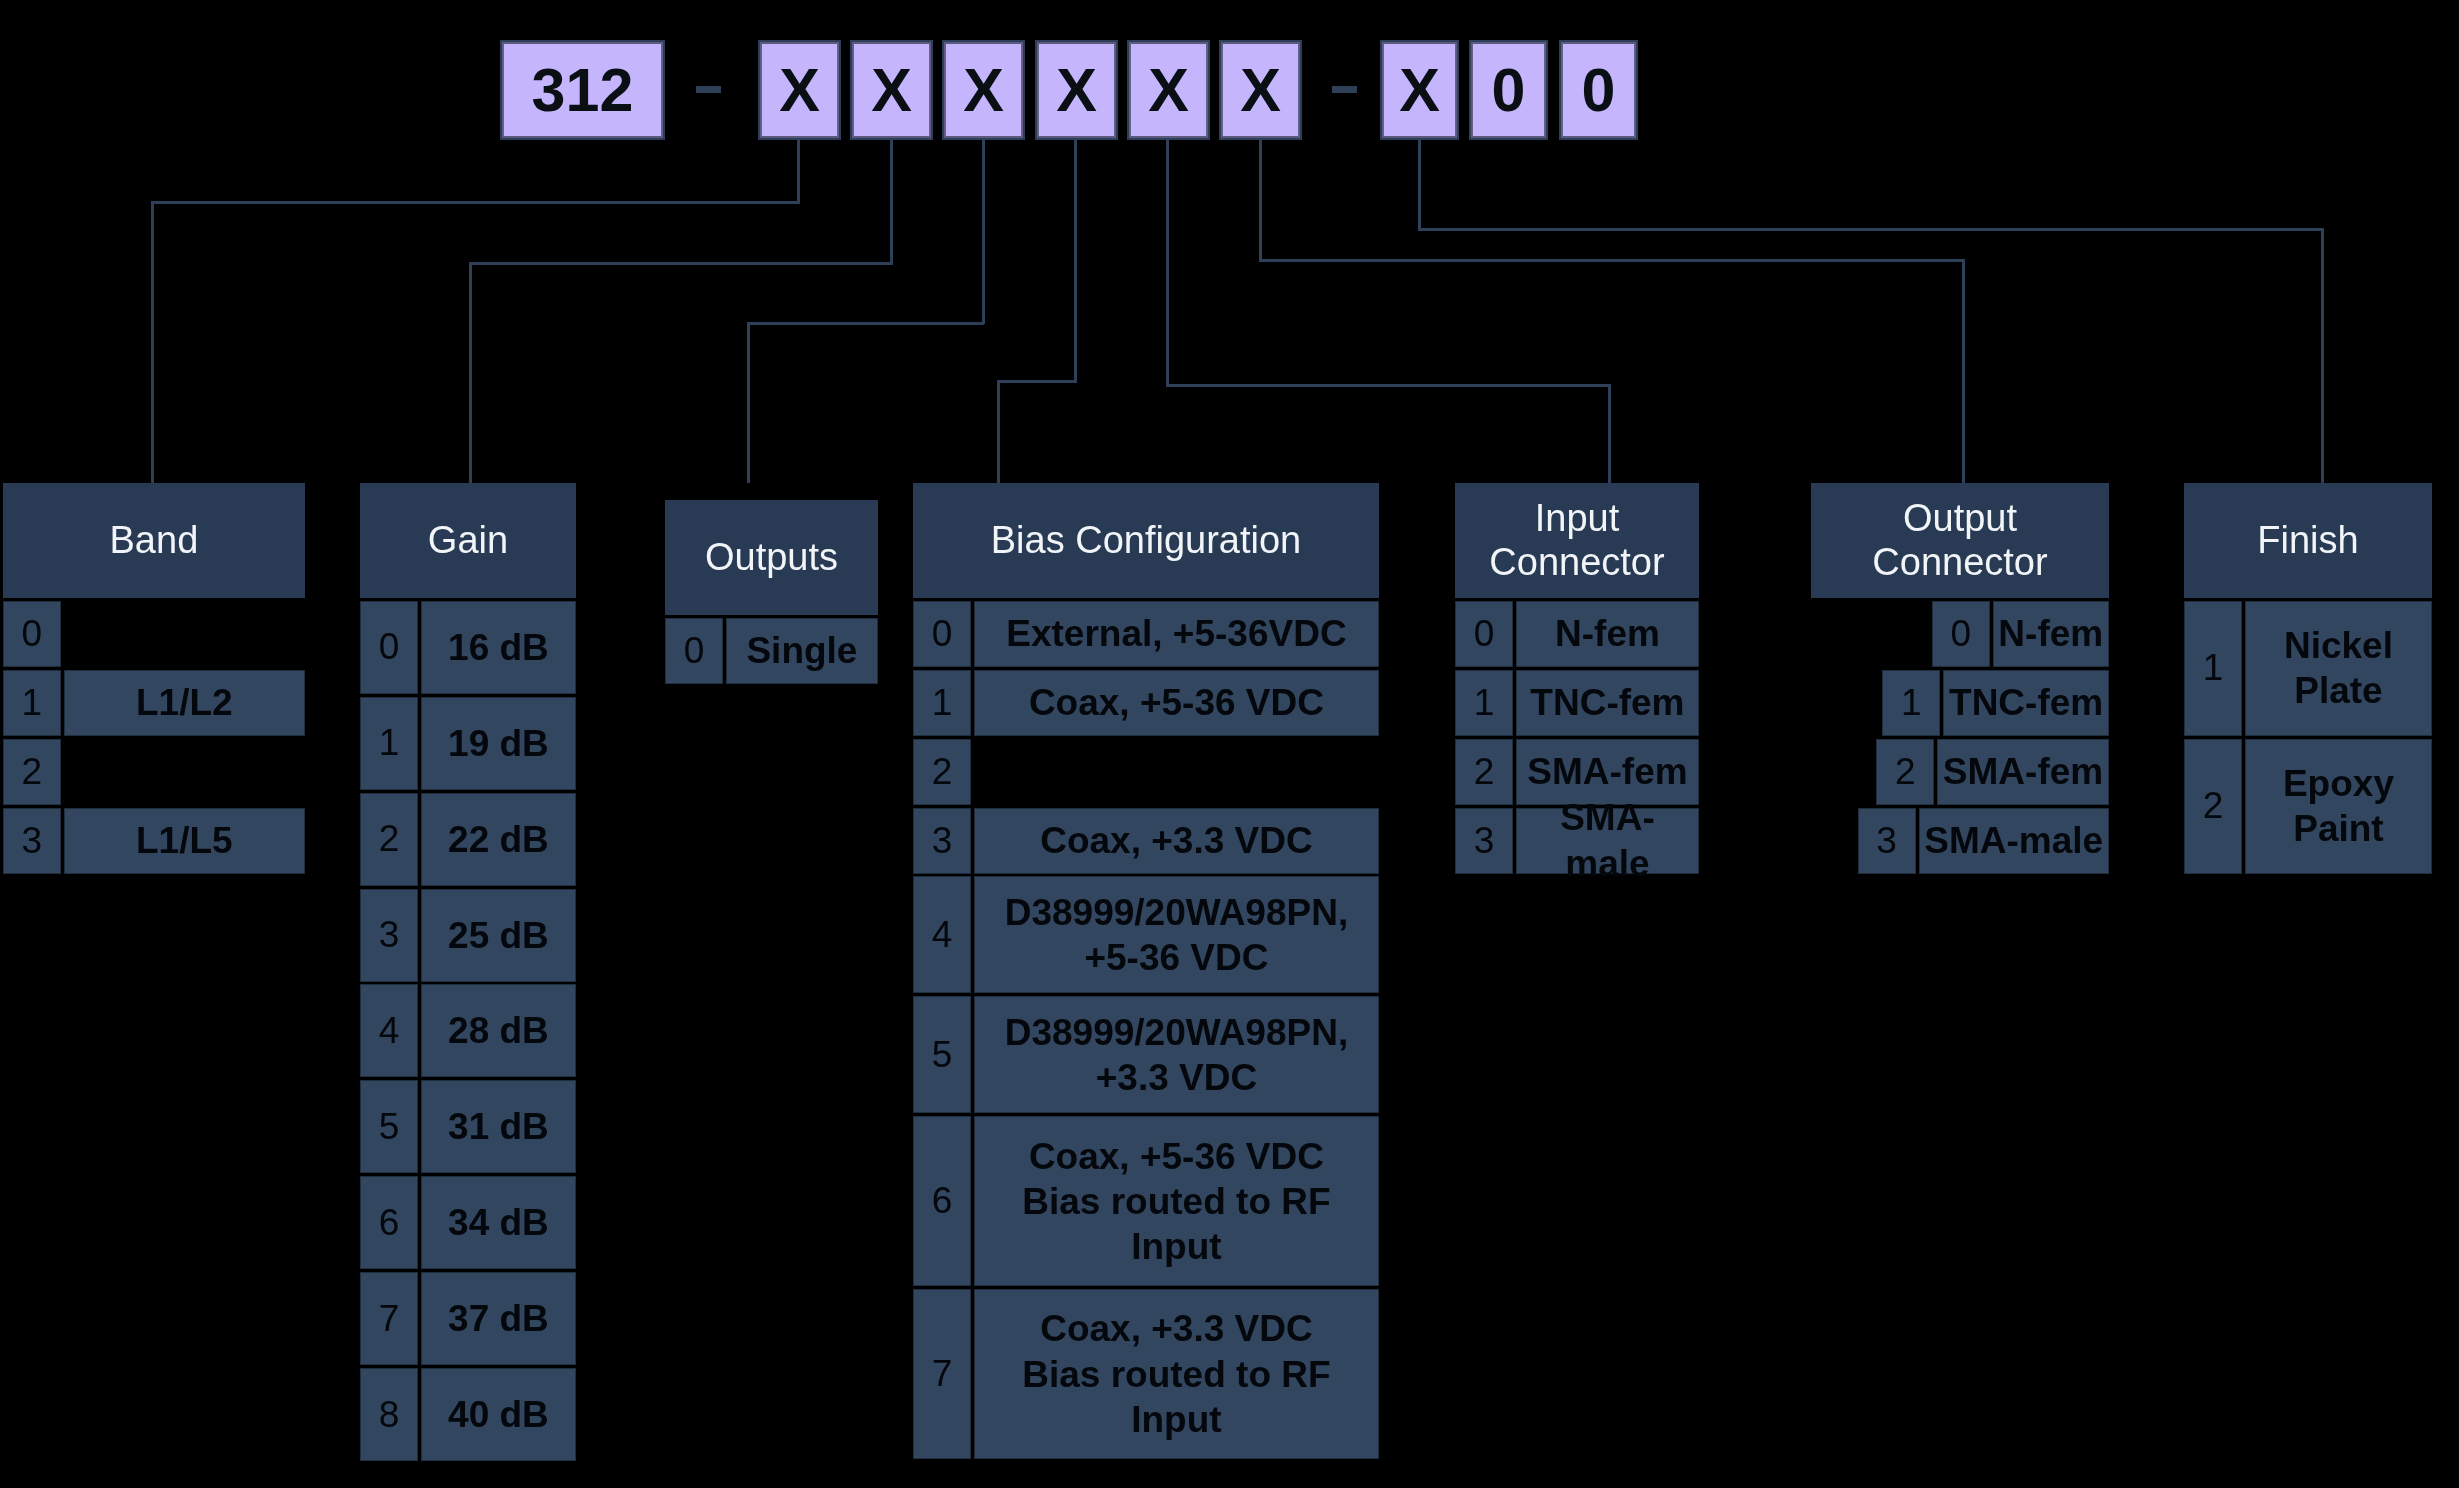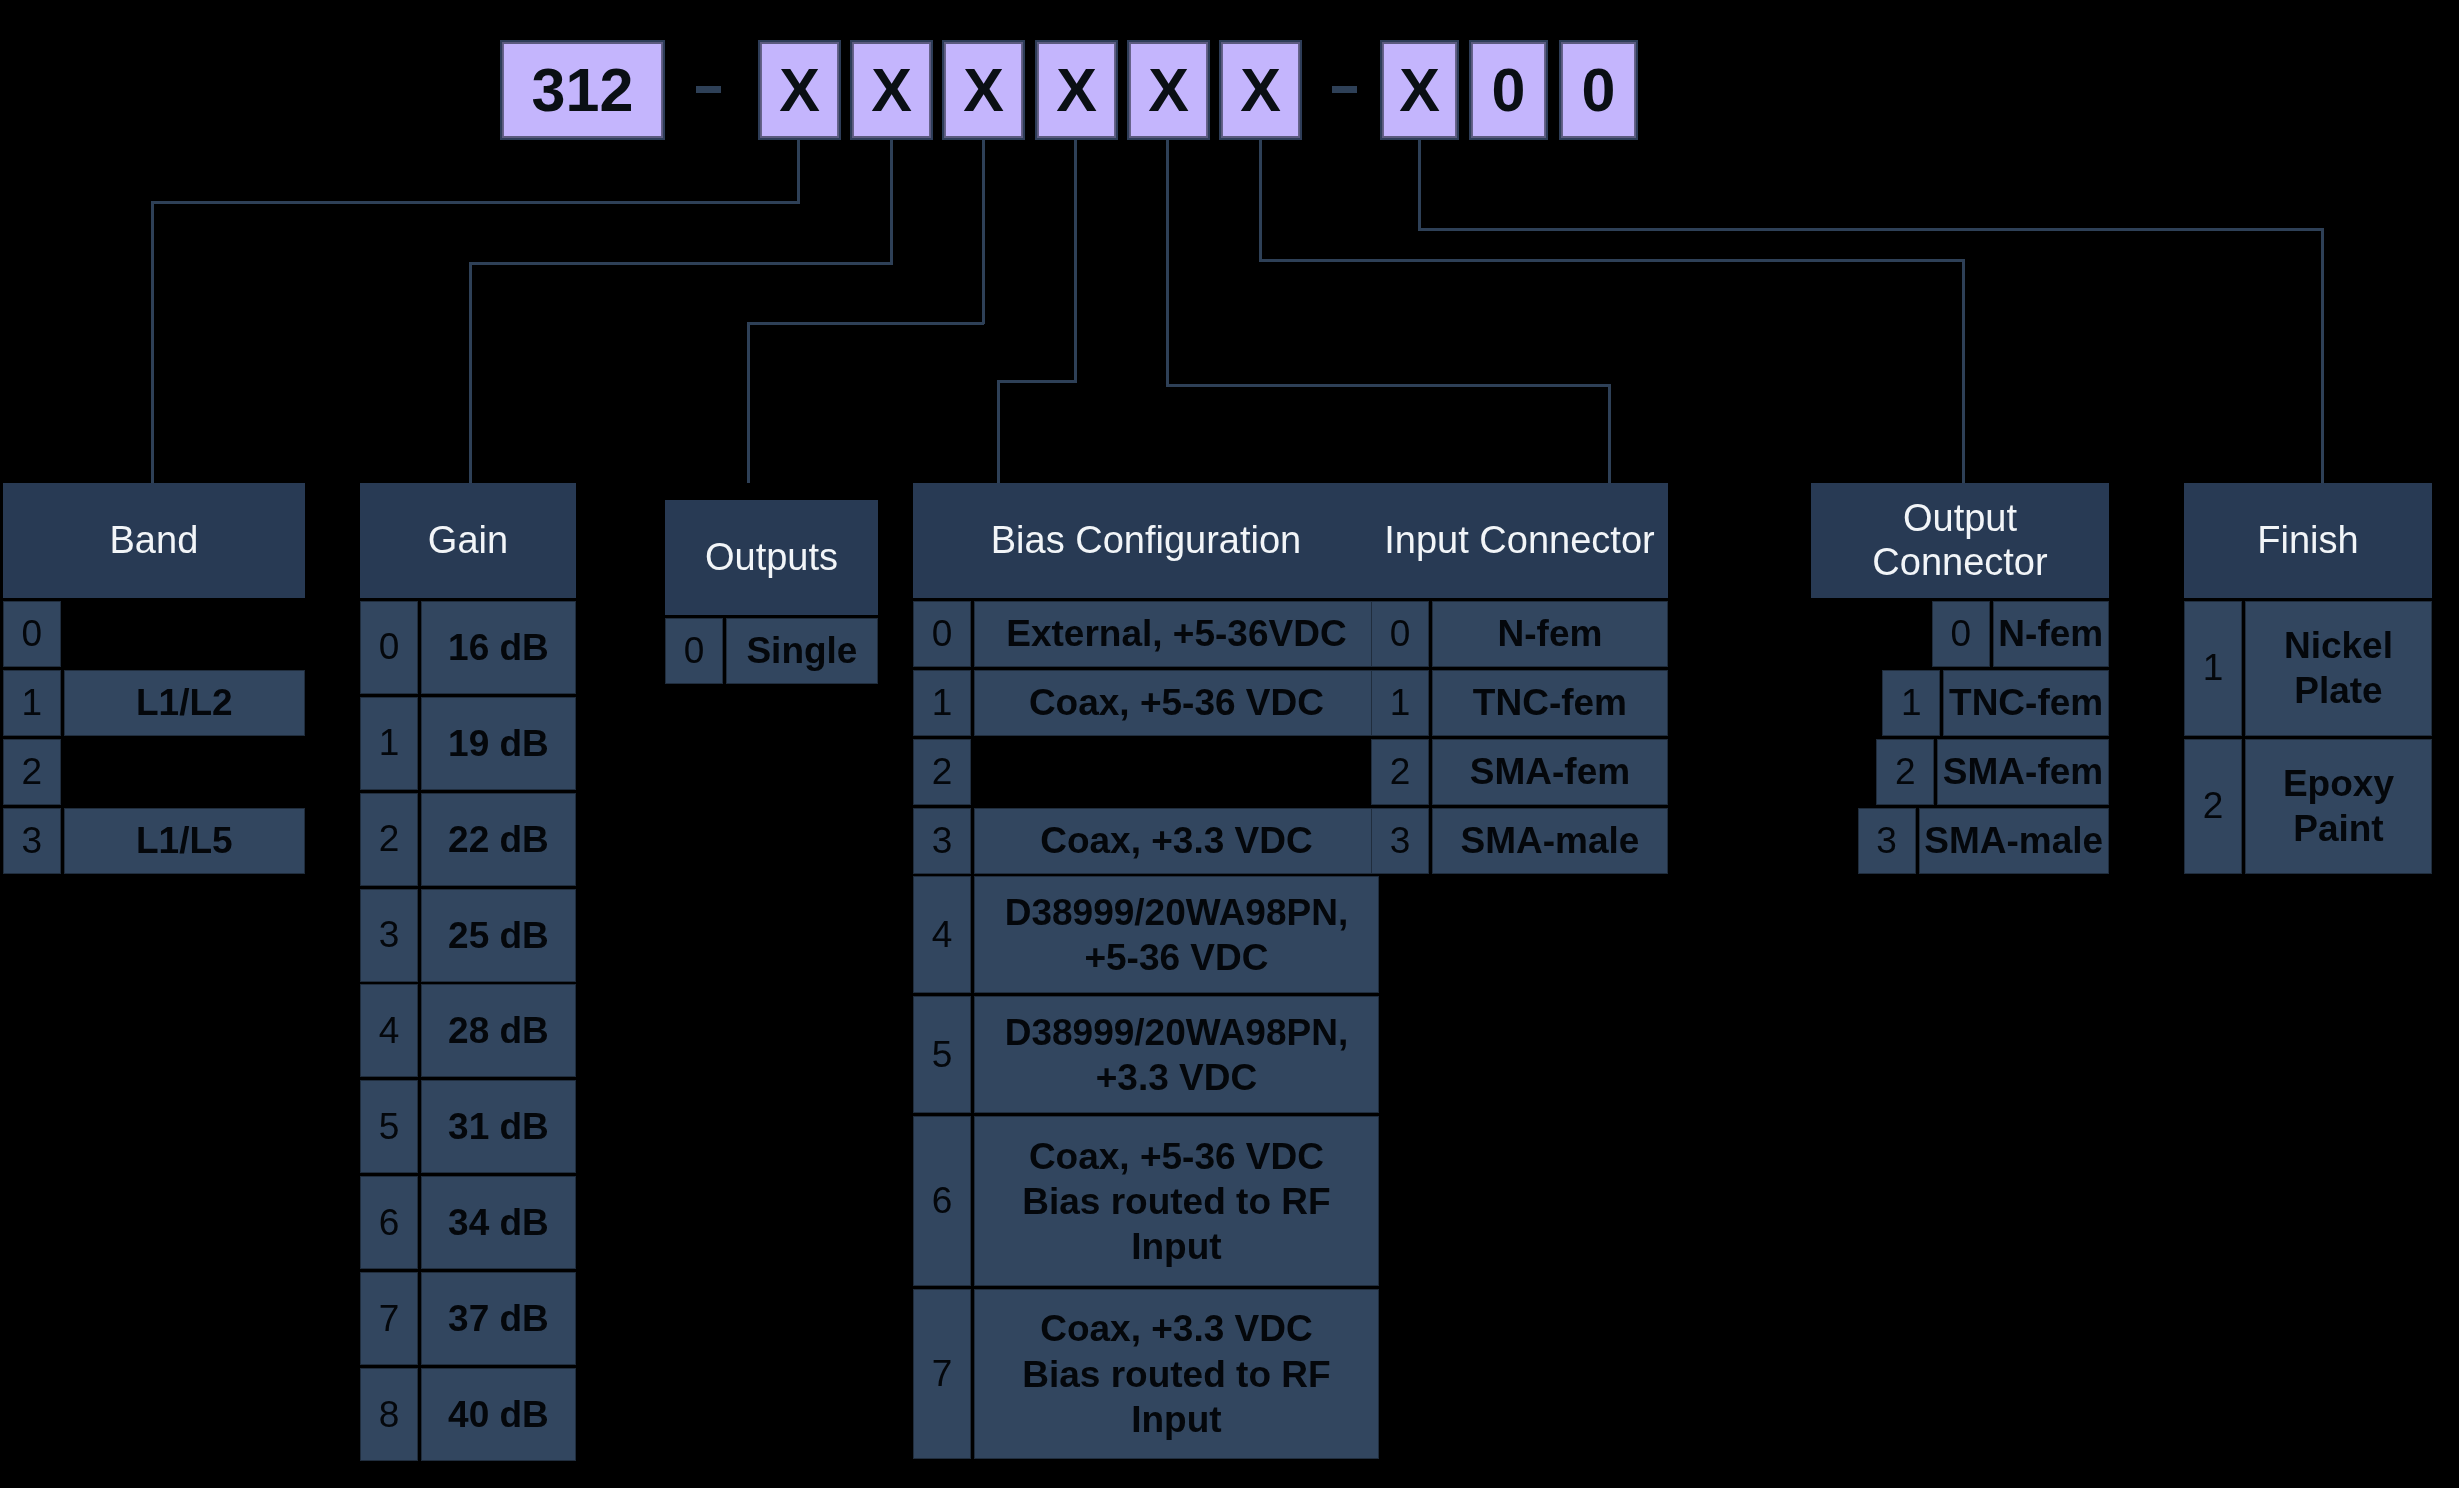--- a/index.html
+++ b/index.html
@@ -33,21 +33,21 @@
     display:flex;align-items:center;justify-content:center;
     box-shadow:inset 0 0 0 1px rgba(0,0,0,.35);box-sizing:border-box;
   }
   .code{width:58px;flex:none;font-size:37px;}
   .val{flex:1;font-size:37px;font-weight:600;text-align:center;white-space:pre-line;line-height:1.22;padding:0 5.8px;}
   
   .t-band{left:2.9px;width:302px;}       .t-band .trow{height:66px;}
   .t-gain{left:360px;width:216px;}     .t-gain .trow{height:93px;}
   .t-outputs{left:665px;width:213px;margin-top:17px;}  .t-outputs .trow{height:66px;}
   .t-bias{left:913px;width:466px;}
-  .t-input{left:1371px;width:297px;}   .t-input .trow{height:66px;}
+  .t-input{left:1455px;width:244px;}   .t-input .trow{height:66px;}
   .t-output{left:1811px;width:298px;align-items:flex-end;}  .t-output .trow{height:66px;}
   .t-finish{left:2184px;width:248px;}  .t-finish .trow{height:135px;}
   .h-s{height:66px;} .h-m{height:117px;} .h-l{height:170px;}
 </style>
 </head>
 <body>
 
 <div class="stage">
 
   <div class="codebox" style="left:500px;width:165px;">312</div>

